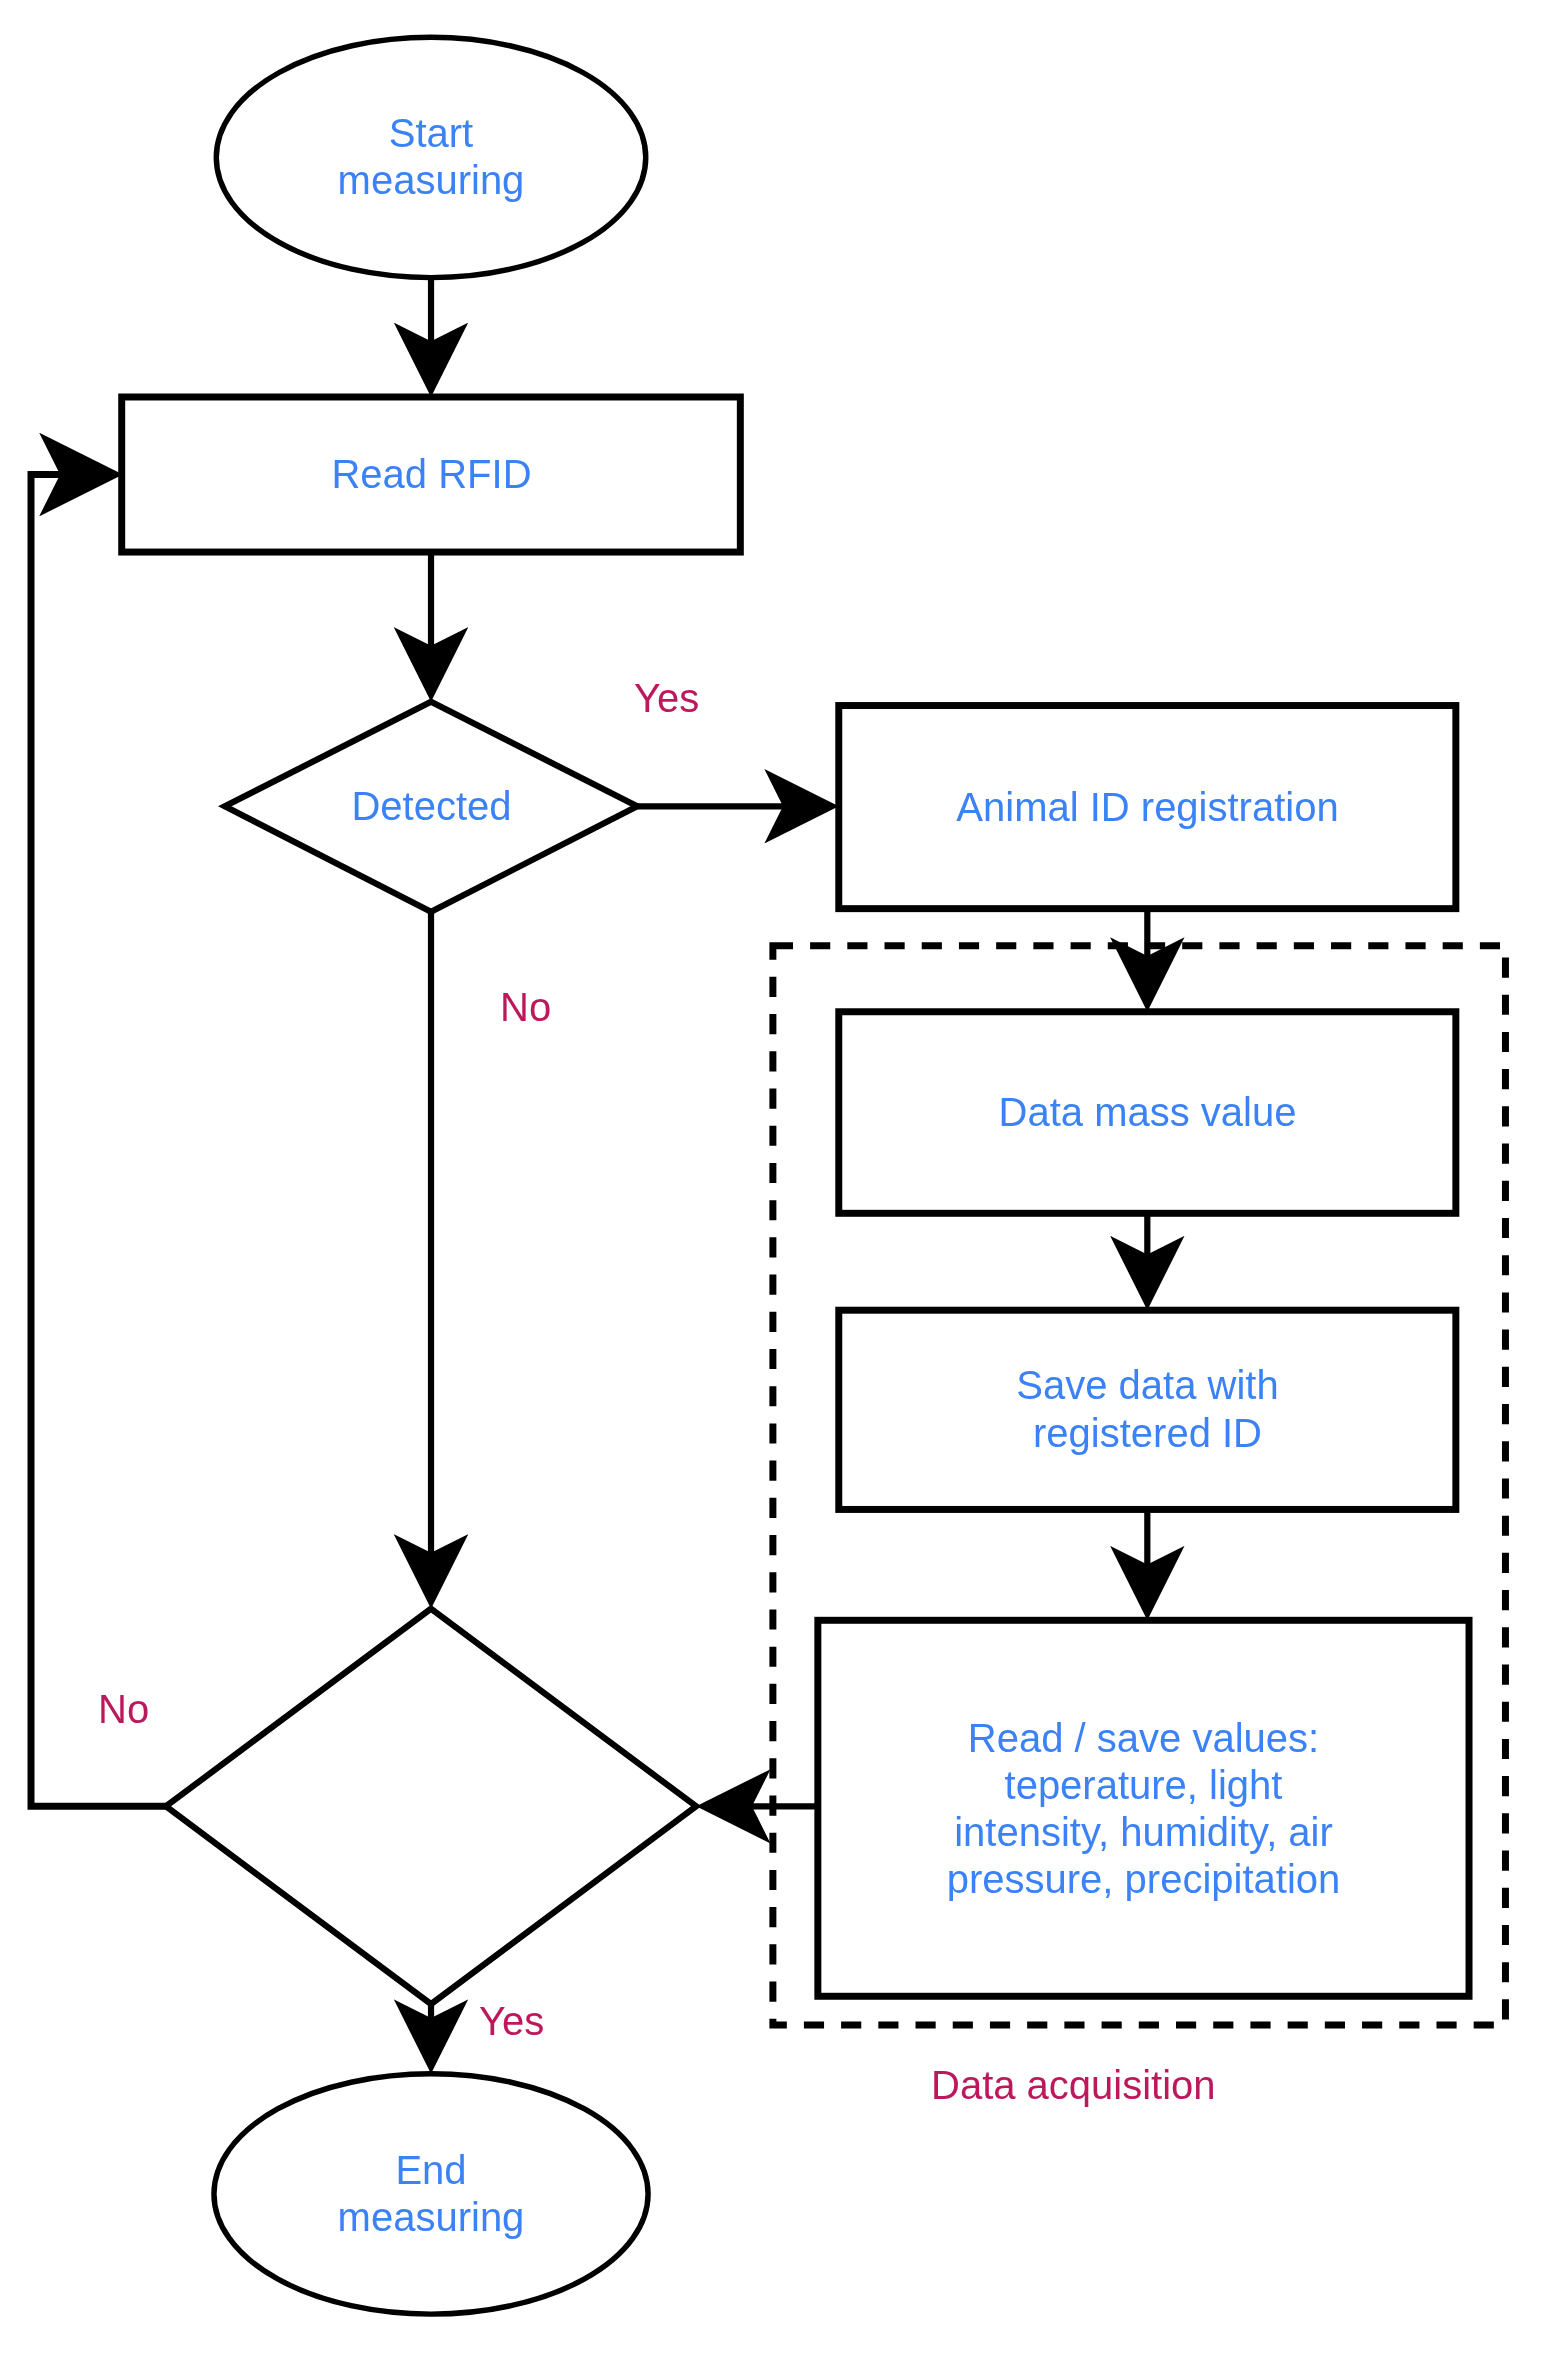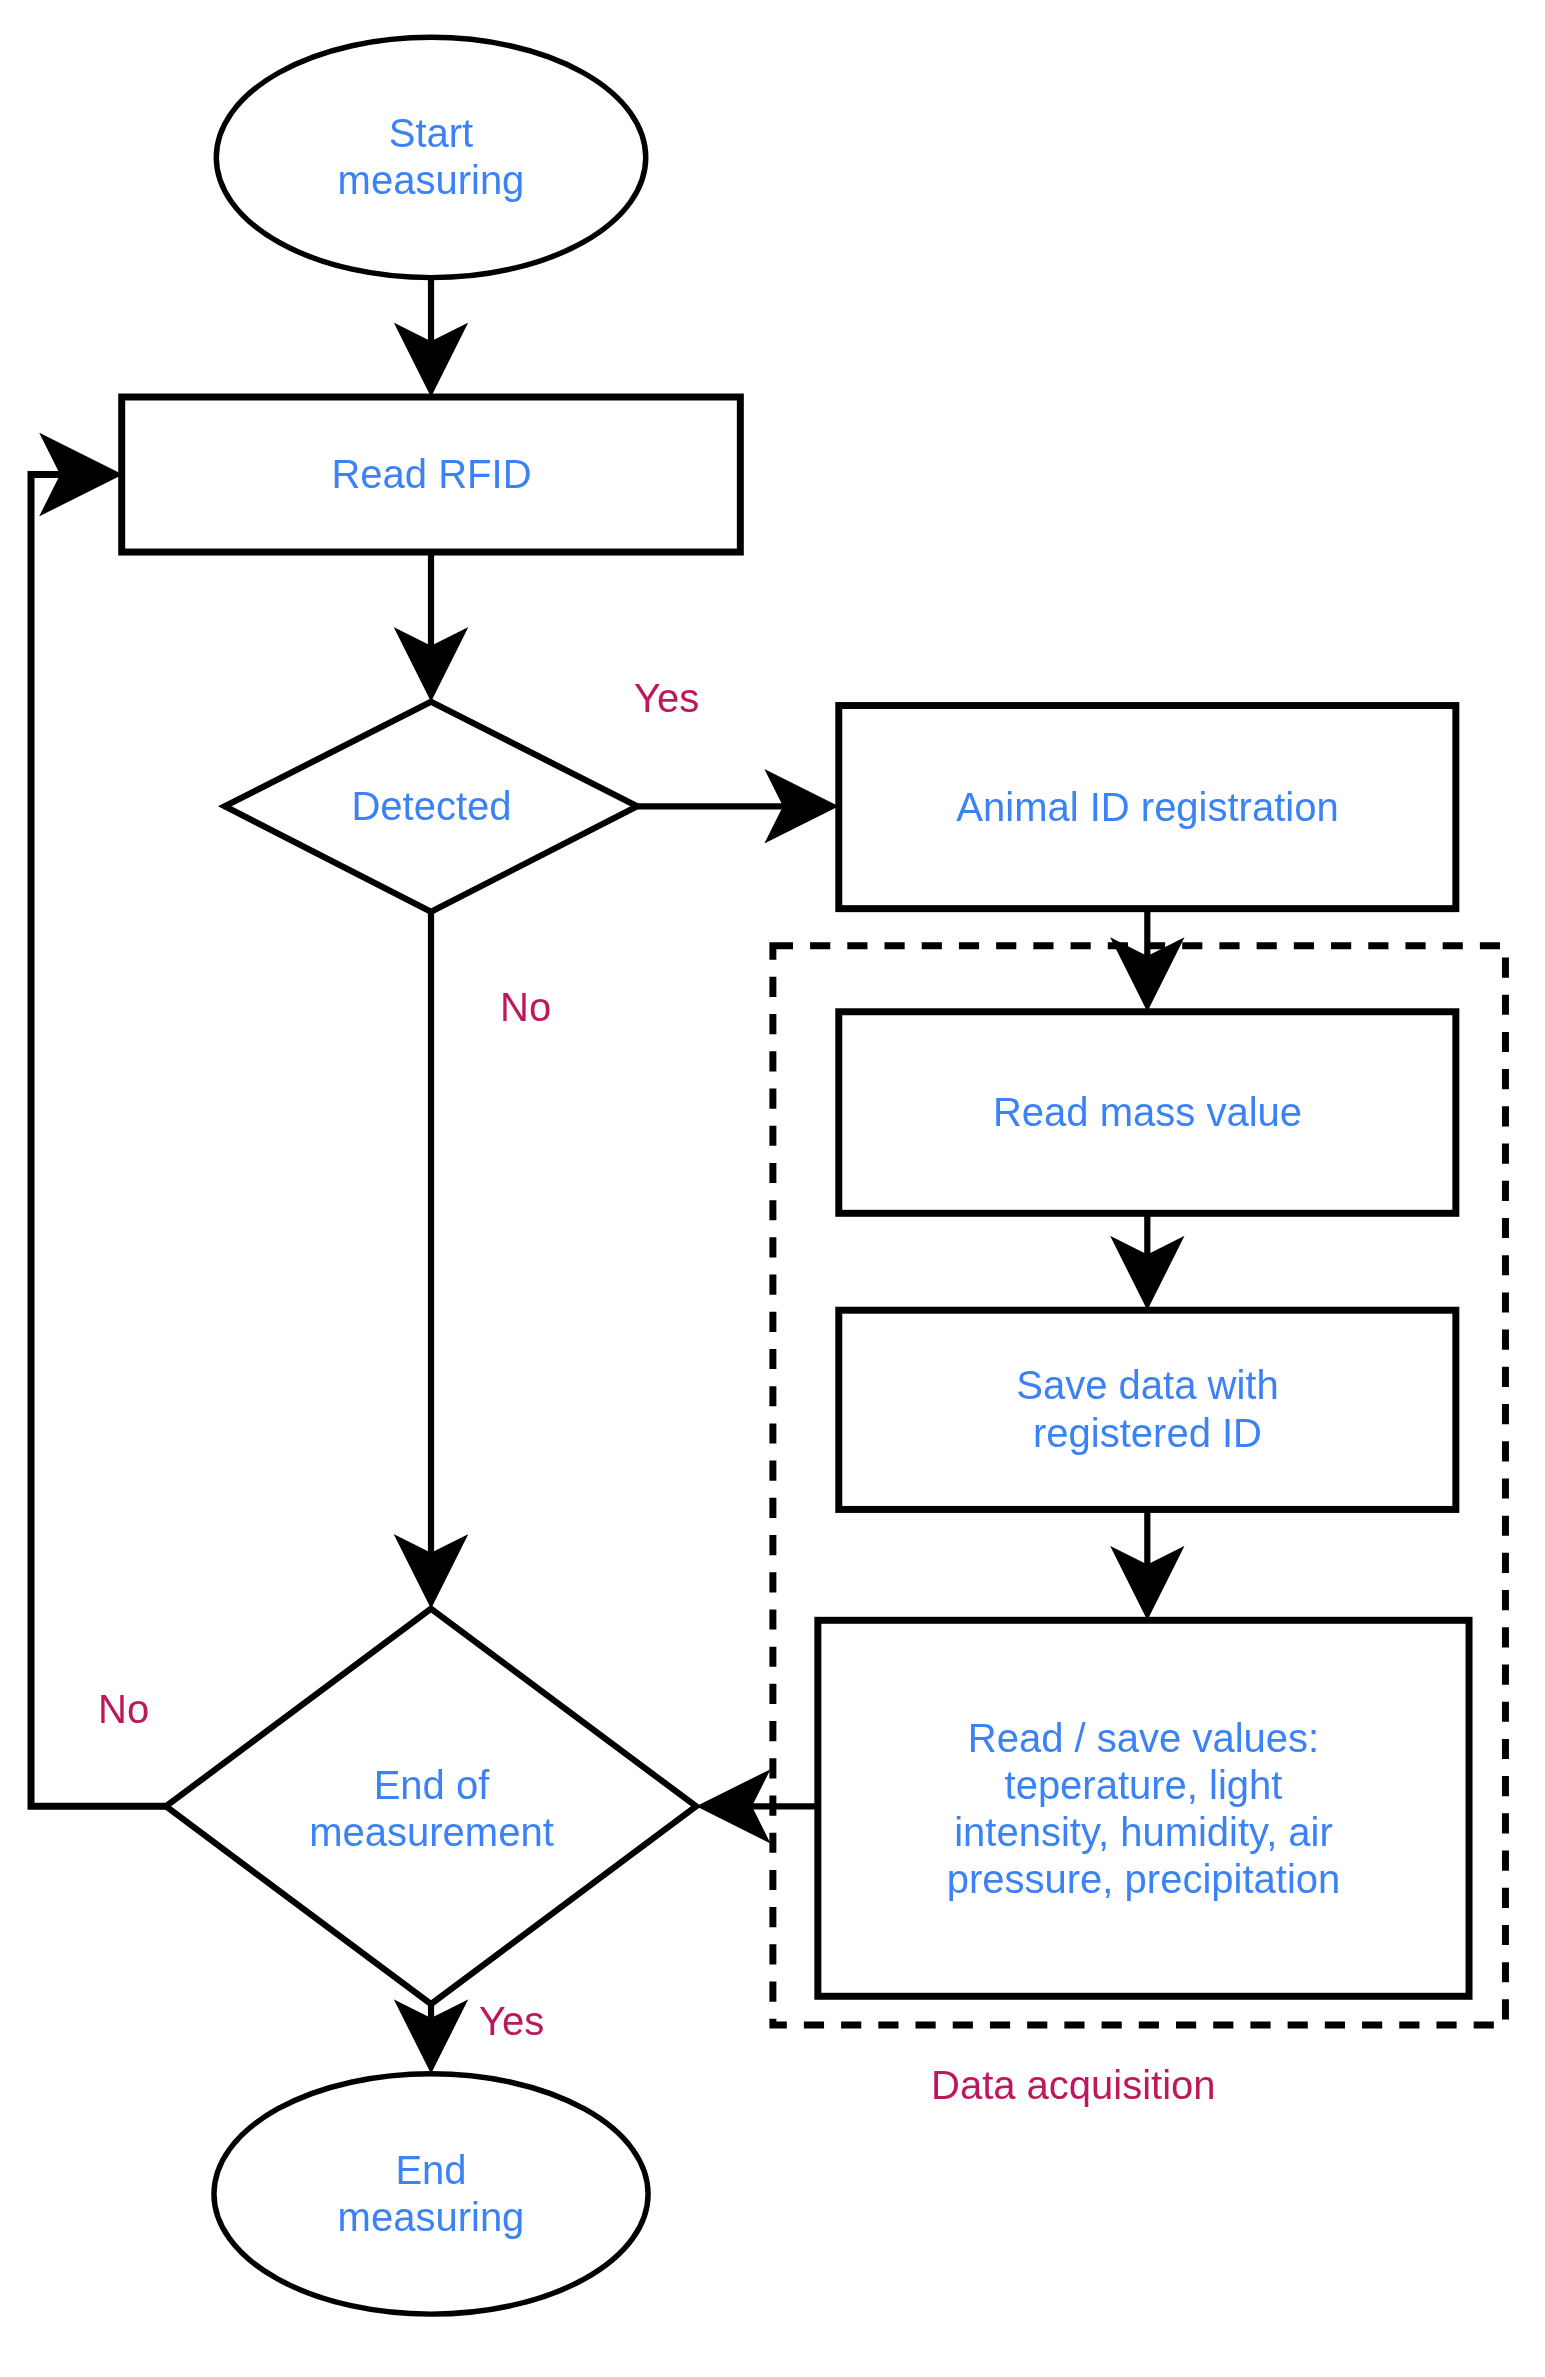--- a/index.html
+++ b/index.html
@@ -67,33 +67,30 @@
   <div class="nodetext f52" style="left:216px;top:37px;width:430px;height:240px;">
     <span><span>Start</span><br><span>measuring</span></span>
   </div>
 
   <div class="nodetext f52" style="left:122px;top:397px;width:619px;height:155px;">Read RFID</div>
 
   <div class="nodetext f52" style="left:253px;top:764px;width:357px;height:85px;">Detected</div>
 
   <div class="nodetext f52" style="left:839px;top:706px;width:617px;height:203px;text-align:center;">Animal ID registration</div>
 
-  <div class="nodetext f52" style="left:839px;top:1012px;width:617px;height:202px;">Read mass value</div>
+  <div class="nodetext f52" style="left:839px;top:1012px;width:617px;height:202px;">Data mass value</div>
 
   <div class="nodetext f52" style="left:818px;top:1621px;width:651px;height:376px;">
     <span><span>Read / save values:</span><br><span>teperature, light</span><br><span>intensity, humidity, air</span><br><span>pressure, precipitation</span></span>
   </div>
 
   <div class="nodetext f52" style="left:839px;top:1310px;width:617px;height:199px;">
     <span><span>Save data with</span><br><span>registered ID</span></span>
   </div>
 
-  <div class="nodetext f52" style="left:222px;top:1739px;width:419px;height:140px;">
-    <span><span>End of</span><br><span>measurement</span></span>
-  </div>
 
   <div class="nodetext f52" style="left:214px;top:2074px;width:434px;height:240px;">
     <span><span>End</span><br><span>measuring</span></span>
   </div>
 
   <div class="edgelabel f52" style="left:634px;top:676px;">Yes</div>
 
   <div class="edgelabel f52" style="left:500px;top:985px;">No</div>
 
   <div class="edgelabel f52" style="left:98px;top:1687px;">No</div>

